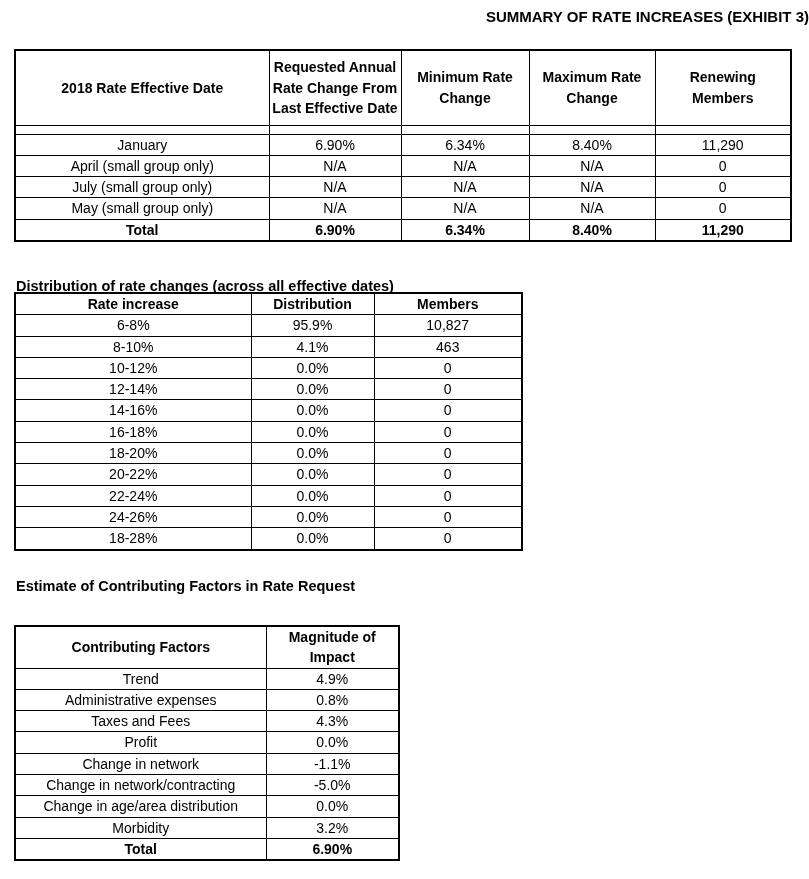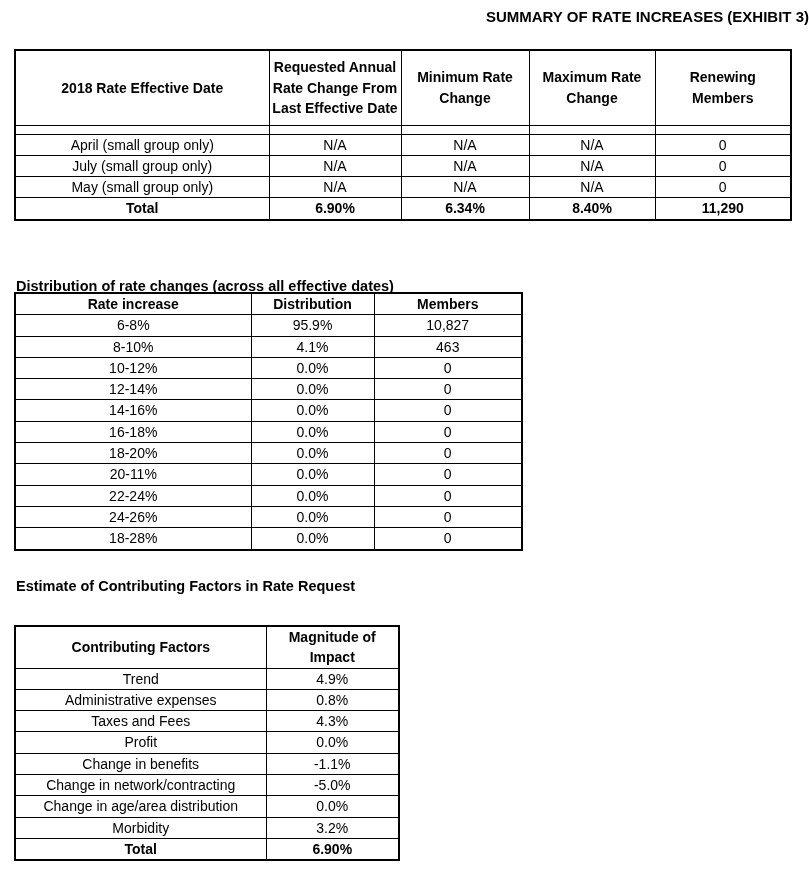--- a/index.html
+++ b/index.html
@@ -71,20 +71,27 @@
     </thead>
     <tbody>
       <tr class="spacer-row">
         <td></td>
         <td></td>
         <td></td>
         <td></td>
         <td></td>
       </tr>
       <tr class="data-row">
+        <td>January</td>
+        <td>6.90%</td>
+        <td>6.34%</td>
+        <td>8.40%</td>
+        <td>11,290</td>
+      </tr>
+      <tr class="data-row">
         <td>April (small group only)</td>
         <td>N/A</td>
         <td>N/A</td>
         <td>N/A</td>
         <td>0</td>
       </tr>
       <tr class="data-row">
         <td>July (small group only)</td>
         <td>N/A</td>
         <td>N/A</td>
@@ -153,21 +160,21 @@
         <td>16-18%</td>
         <td>0.0%</td>
         <td>0</td>
       </tr>
       <tr class="data-row">
         <td>18-20%</td>
         <td>0.0%</td>
         <td>0</td>
       </tr>
       <tr class="data-row">
-        <td>20-11%</td>
+        <td>20-22%</td>
         <td>0.0%</td>
         <td>0</td>
       </tr>
       <tr class="data-row">
         <td>22-24%</td>
         <td>0.0%</td>
         <td>0</td>
       </tr>
       <tr class="data-row">
         <td>24-26%</td>
@@ -206,21 +213,21 @@
       </tr>
       <tr class="data-row">
         <td>Taxes and Fees</td>
         <td>4.3%</td>
       </tr>
       <tr class="data-row">
         <td>Profit</td>
         <td>0.0%</td>
       </tr>
       <tr class="data-row">
-        <td>Change in benefits</td>
+        <td>Change in network</td>
         <td>-1.1%</td>
       </tr>
       <tr class="data-row">
         <td>Change in network/contracting</td>
         <td>-5.0%</td>
       </tr>
       <tr class="data-row">
         <td>Change in age/area distribution</td>
         <td>0.0%</td>
       </tr>

